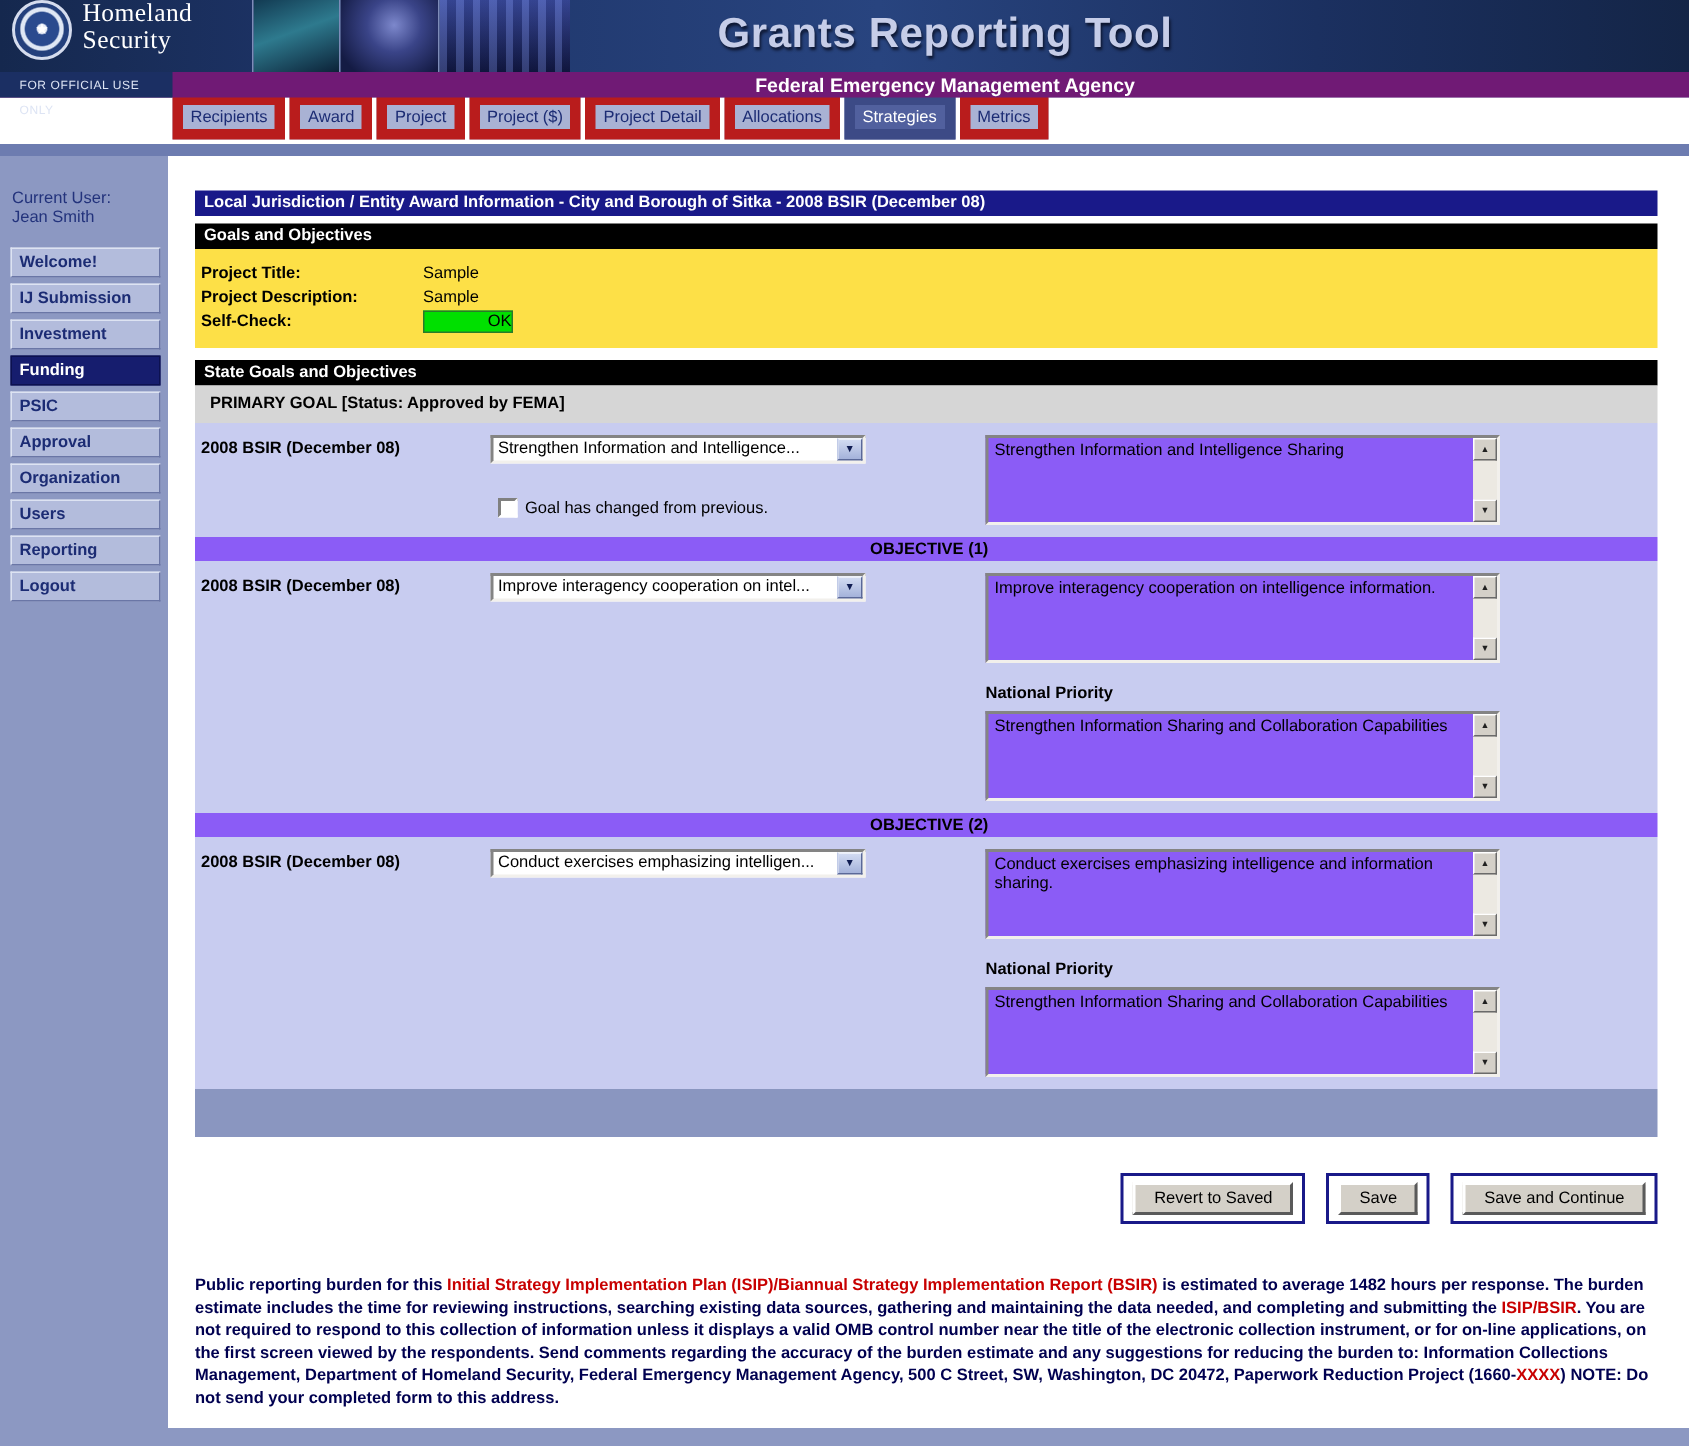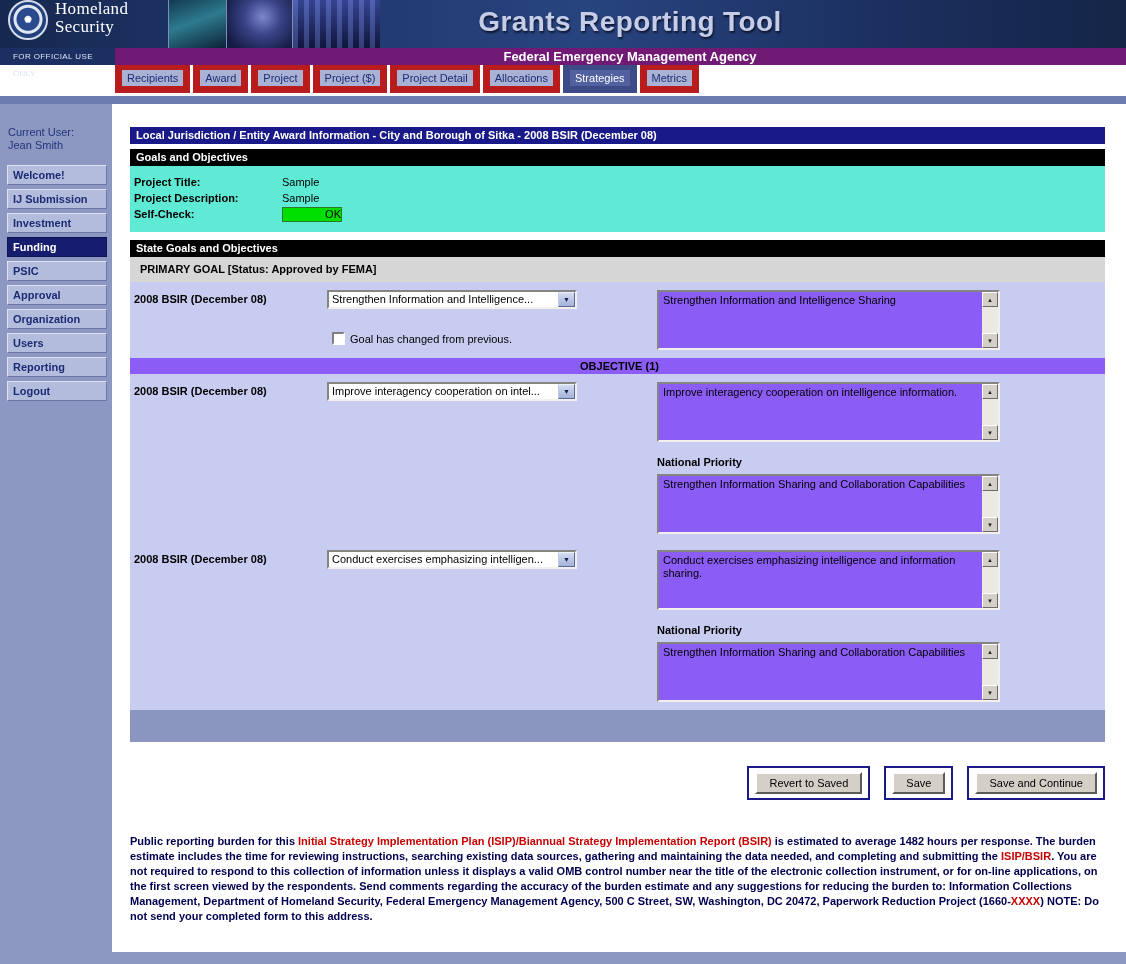--- a/index.html
+++ b/index.html
@@ -57,21 +57,21 @@
   .nav-btn.selected { background:#161d6e; color:#ffffff; border-color:#0c1150; }
 
   .content { flex:1; background:#ffffff; padding:23px 0 0 18px; }
   .form-width { width:975px; }
 
   
   .title-bar { background:#191989; color:#ffffff; font-size:11px; font-weight:bold;
     height:17px; line-height:17px; padding-left:6px; margin-bottom:5px; }
   .black-bar { background:#000000; color:#ffffff; font-size:11px; font-weight:bold;
     height:17px; line-height:17px; padding-left:6px; }
-  .gray-section { background:#5eead4; padding:8px 0 10px; }
+  .gray-section { background:#fde047; padding:8px 0 10px; }
   .info-row { display:flex; font-size:11px; color:#000; height:16px; align-items:center; }
   .info-label { width:152px; padding-left:4px; font-weight:bold; }
   .ok-box { width:60px; height:15px; background:#00e000; border:1px solid #2a7a2a;
     font-size:11px; padding-left:2px; line-height:13px;text-align:right; }
   .gap8 { height:8px; background:#ffffff; }
 
   .goal-head { background:#d6d6d6; height:25px; line-height:25px; font-weight:bold;
     font-size:11px; color:#000; padding-left:10px; }
   .obj-head { background:#8b5cf6; height:16px; line-height:16px; font-weight:bold;
     font-size:11px; padding-left:4px;text-align:center; }
@@ -243,20 +243,21 @@
             <div class="ta-text">Strengthen Information Sharing and Collaboration Capabilities</div>
             <div class="ta-scroll">
               <div class="ta-btn">▲</div>
               <div class="ta-track"></div>
               <div class="ta-btn">▼</div>
             </div>
           </div>
         </div>
       </div>
 
+      <div class="obj-head">OBJECTIVE (2)</div>
       <div class="peri-section">
         <div class="col-label">2008 BSIR (December 08)</div>
         <div class="col-mid">
           <div class="dropdown">
             <div class="dd-text">Conduct exercises emphasizing intelligen...</div>
             <div class="dd-btn">▼</div>
           </div>
         </div>
         <div class="col-right">
           <div class="fake-ta">

